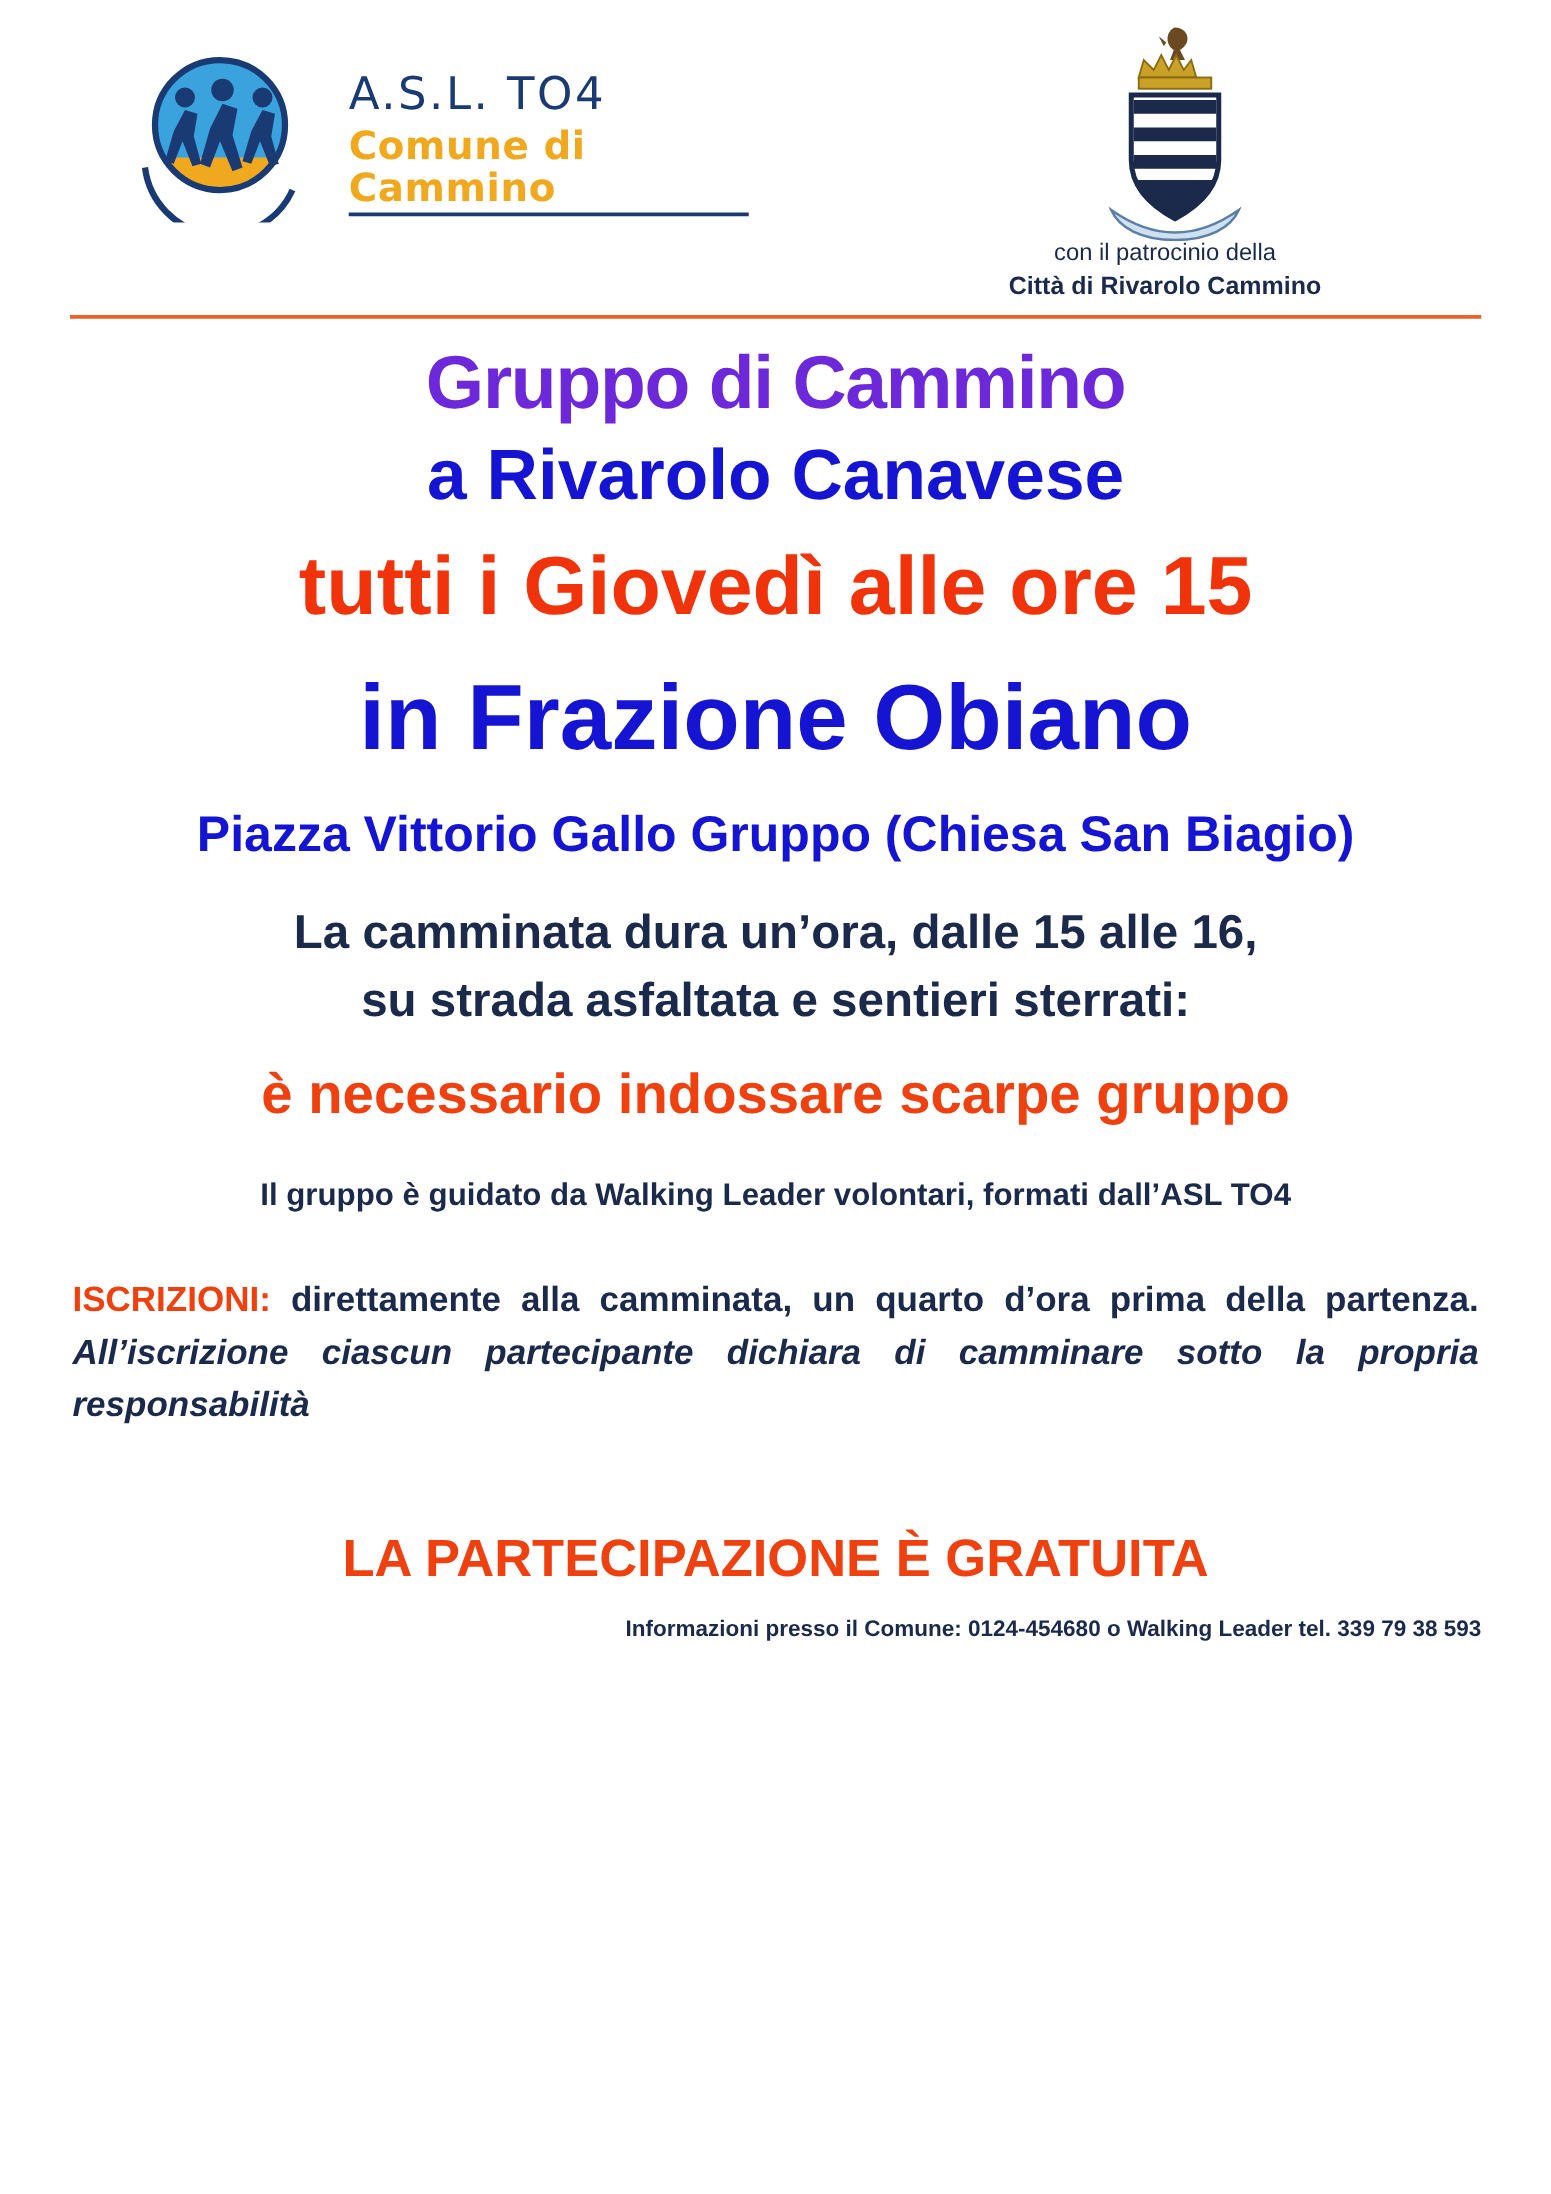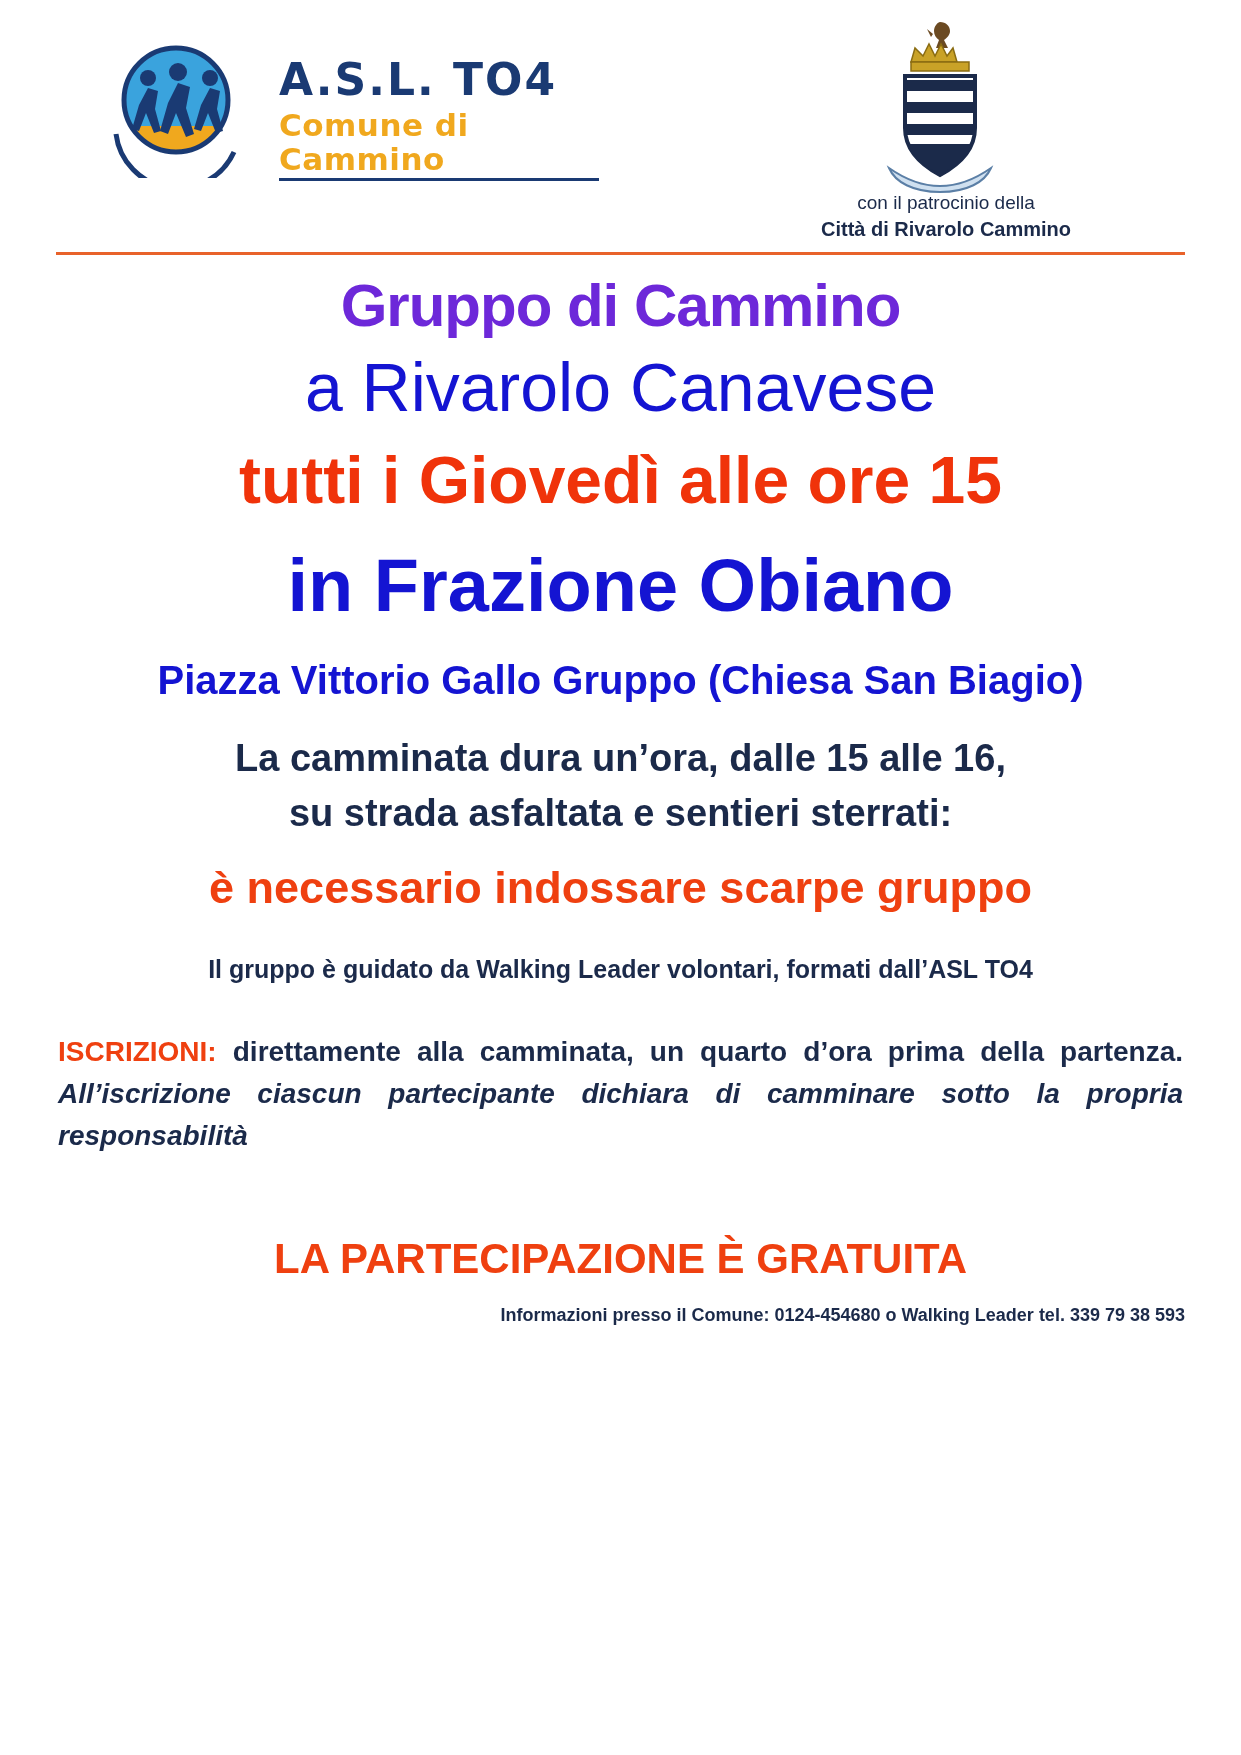--- a/index.html
+++ b/index.html
@@ -44,22 +44,22 @@
     width: 160px;
     height: 140px;
   }
   .logo-text {
     position: absolute;
     left: 175px;
     top: 20px;
     width: 330px;
   }
   .logo-title {
-    font-size: 44px;
-    font-weight: bold;
+    font-size: 36px;
+    font-weight: normal;
     letter-spacing: 2px;
     color: #1a3a73;
     line-height: 1;
     font-family: "DejaVu Sans", sans-serif;
   }
   .logo-sub {
     font-size: 31px;
     font-weight: bold;
     color: #f0a81e;
     letter-spacing: 0.5px;
@@ -77,21 +77,21 @@
   .crest {
     position: absolute;
     right: 180px;
     top: 18px;
     width: 130px;
     height: 175px;
   }
 
   .patronage {
     position: absolute;
-    right: 4px;
+    right: 18px;
     top: 190px;
     width: 470px;
     text-align: center;
     line-height: 1.35;
   }
   .patronage .line1 {
     font-size: 19px;
     color: #1b2a4a;
   }
   .patronage .line2 {
@@ -117,22 +117,22 @@
 
   .t-main {
     color: #6d28d9;
     font-weight: bold;
     font-size: 60px;
     line-height: 1.08;
     letter-spacing: -1px;
   }
   .t-main2 {
     color: #1414d2;
-    font-weight: normal;
-    font-size: 68px;
+    font-weight: bold;
+    font-size: 57px;
     line-height: 1.12;
     margin-top: 10px;
   }
   .t-orange-big {
     color: #f0330a;
     font-weight: bold;
     font-size: 66px;
     line-height: 1.15;
     margin-top: 18px;
   }

